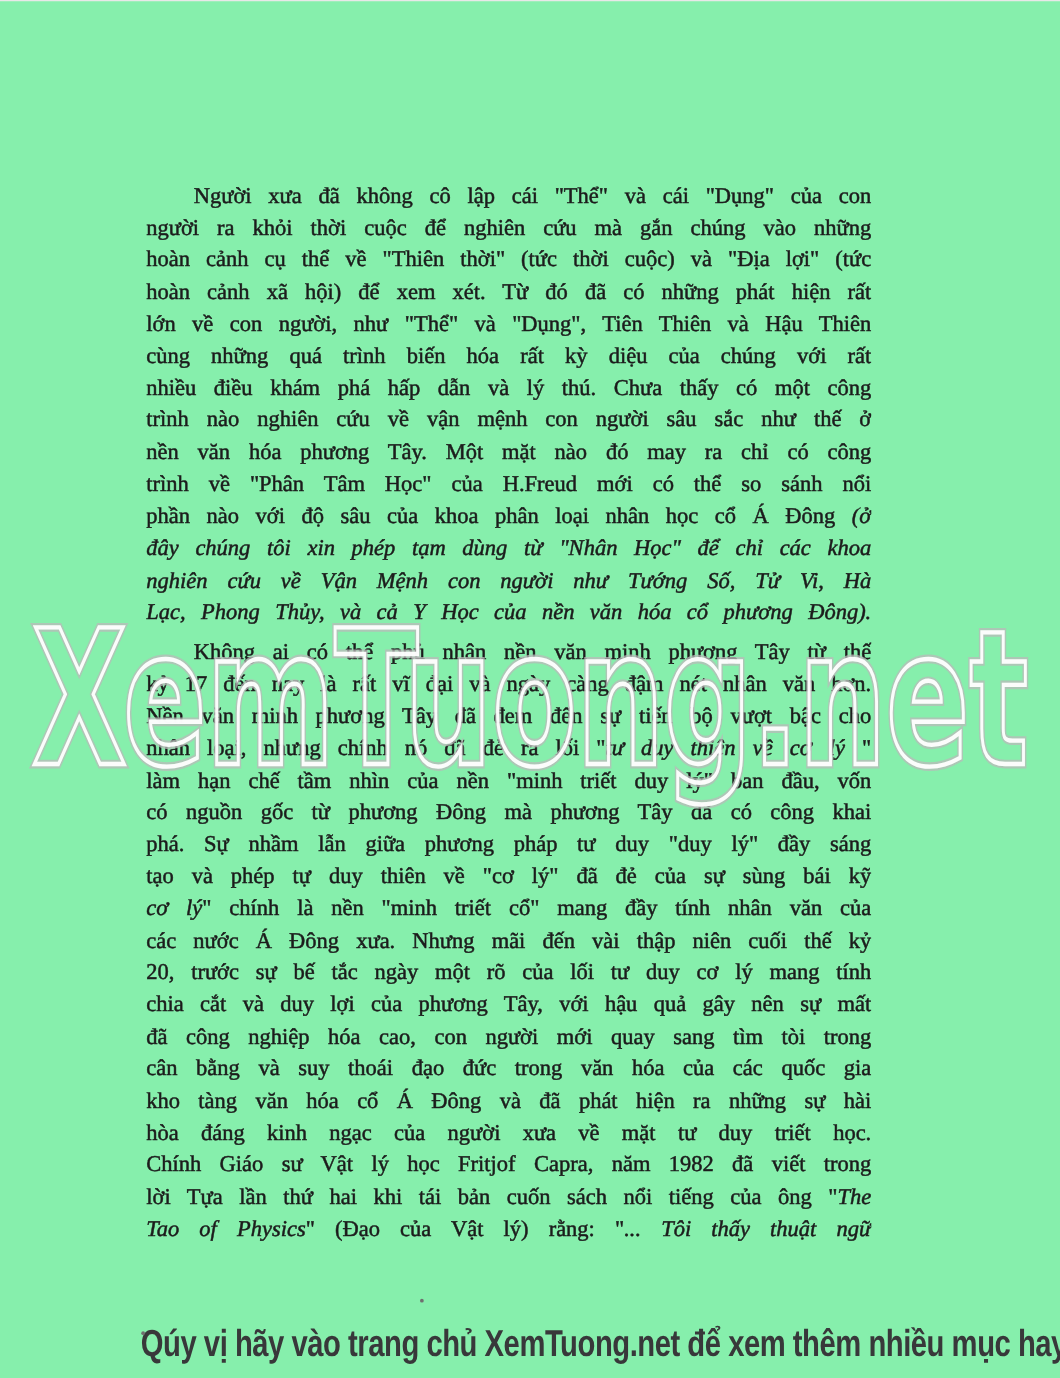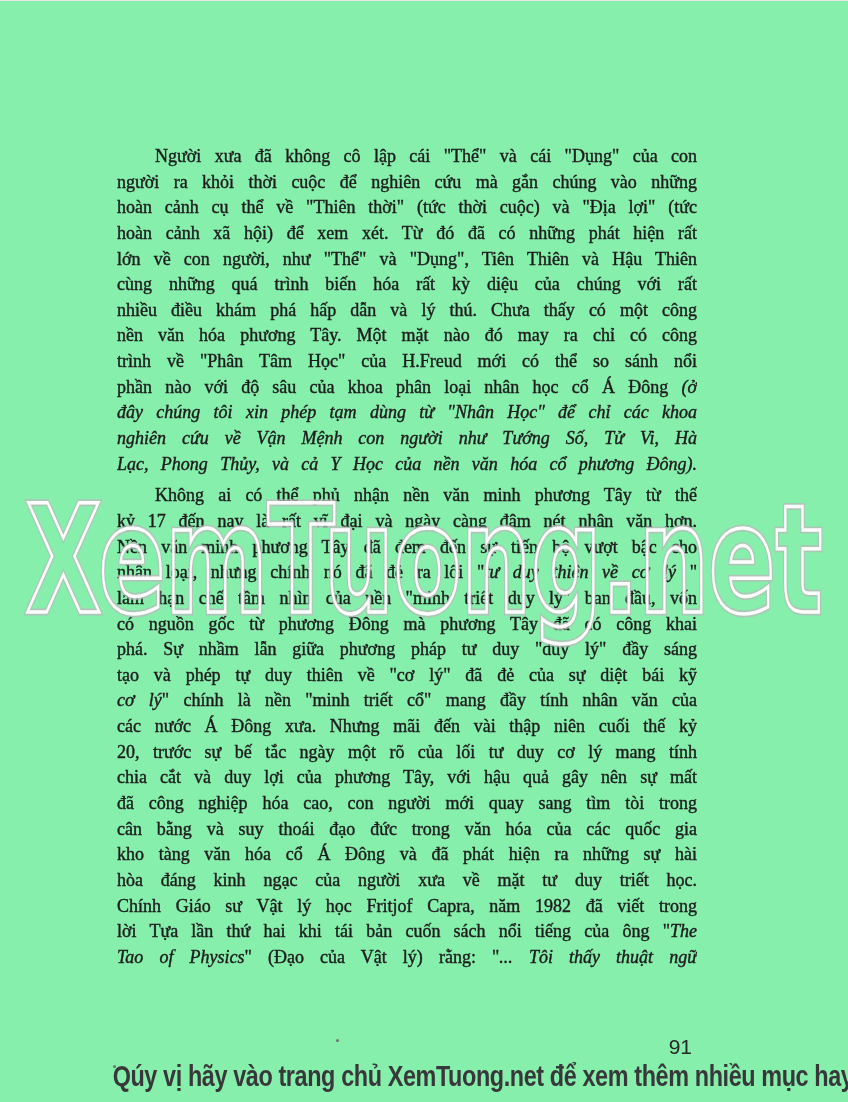--- a/index.html
+++ b/index.html
@@ -109,57 +109,57 @@
 
   <div id="body-text">
       <div class="para">
         <div class="line indent"><span>Người xưa đã không cô lập cái "Thể" và cái "Dụng" của con</span></div>
         <div class="line"><span>người ra khỏi thời cuộc để nghiên cứu mà gắn chúng vào những</span></div>
         <div class="line"><span>hoàn cảnh cụ thể về "Thiên thời" (tức thời cuộc) và "Địa lợi" (tức</span></div>
         <div class="line"><span>hoàn cảnh xã hội) để xem xét. Từ đó đã có những phát hiện rất</span></div>
         <div class="line"><span>lớn về con người, như "Thể" và "Dụng", Tiên Thiên và Hậu Thiên</span></div>
         <div class="line"><span>cùng những quá trình biến hóa rất kỳ diệu của chúng với rất</span></div>
         <div class="line"><span>nhiều điều khám phá hấp dẫn và lý thú. Chưa thấy có một công</span></div>
+        <div class="line"><span>trình nào nghiên cứu về vận mệnh con người sâu sắc như thế ở</span></div>
         <div class="line"><span>nền văn hóa phương Tây. Một mặt nào đó may ra chỉ có công</span></div>
         <div class="line"><span>trình về "Phân Tâm Học" của H.Freud mới có thể so sánh nổi</span></div>
         <div class="line"><span>phần nào với độ sâu của khoa phân loại nhân học cổ Á Đông </span><span class="it">(ở</span></div>
         <div class="line"><span class="it">đây chúng tôi xin phép tạm dùng từ "Nhân Học" để chỉ các khoa</span></div>
         <div class="line"><span class="it">nghiên cứu về Vận Mệnh con người như Tướng Số, Tử Vi, Hà</span></div>
         <div class="line"><span class="it">Lạc, Phong Thủy, và cả Y Học của nền văn hóa cổ phương Đông).</span></div>
       </div>
       <div class="para">
         <div class="line indent"><span>Không ai có thể phủ nhận nền văn minh phương Tây từ thế</span></div>
         <div class="line"><span>kỷ 17 đến nay là rất vĩ đại và ngày càng đậm nét nhân văn hơn.</span></div>
         <div class="line"><span>Nền văn minh phương Tây đã đem đến sự tiến bộ vượt bậc cho</span></div>
         <div class="line"><span>nhân loại, nhưng chính nó đã đẻ ra lối "</span><span class="it">tư duy thiên về cơ lý </span><span>"</span></div>
         <div class="line"><span>làm hạn chế tầm nhìn của nền "minh triết duy lý" ban đầu, vốn</span></div>
         <div class="line"><span>có nguồn gốc từ phương Đông mà phương Tây đã có công khai</span></div>
         <div class="line"><span>phá. Sự nhầm lẫn giữa phương pháp tư duy "duy lý" đầy sáng</span></div>
-        <div class="line"><span>tạo và phép tự duy thiên về "cơ lý" đã đẻ của sự diệt bái kỹ</span></div>
+        <div class="line"><span>tạo và phép tự duy thiên về "cơ lý" đã đẻ của sự sùng bái kỹ</span></div>
         <div class="line"><span class="it">cơ lý</span><span>" chính là nền "minh triết cổ" mang đầy tính nhân văn của</span></div>
         <div class="line"><span>các nước Á Đông xưa. Nhưng mãi đến vài thập niên cuối thế kỷ</span></div>
         <div class="line"><span>20, trước sự bế tắc ngày một rõ của lối tư duy cơ lý mang tính</span></div>
         <div class="line"><span>chia cắt và duy lợi của phương Tây, với hậu quả gây nên sự mất</span></div>
         <div class="line"><span>đã công nghiệp hóa cao, con người mới quay sang tìm tòi trong</span></div>
         <div class="line"><span>cân bằng và suy thoái đạo đức trong văn hóa của các quốc gia</span></div>
         <div class="line"><span>kho tàng văn hóa cổ Á Đông và đã phát hiện ra những sự hài</span></div>
         <div class="line"><span>hòa đáng kinh ngạc của người xưa về mặt tư duy triết học.</span></div>
         <div class="line"><span>Chính Giáo sư Vật lý học Fritjof Capra, năm 1982 đã viết trong</span></div>
         <div class="line"><span>lời Tựa lần thứ hai khi tái bản cuốn sách nổi tiếng của ông "</span><span class="it">The</span></div>
         <div class="line"><span class="it">Tao of Physics</span><span>" (Đạo của Vật lý) rằng: "</span><span class="it">... Tôi thấy thuật ngữ</span></div>
       </div>
     </div>
 
   <div id="watermark">
     <span class="wm-layer wm-outer">XemTuong.net</span>
     <span class="wm-layer wm-inner">XemTuong.net</span>
     <span class="wm-sizer">XemTuong.net</span>
   </div>
 
-  <div id="page-number">91</div>
 
   <div id="footer-note">
     <span class="footer-inner">Qúy vị hãy vào trang chủ XemTuong.net để xem thêm nhiều mục hay khác</span>
   </div>
 
   <div class="speck" id="speck-1"></div>
   <div class="speck" id="speck-2"></div>
 
 </div>
 

